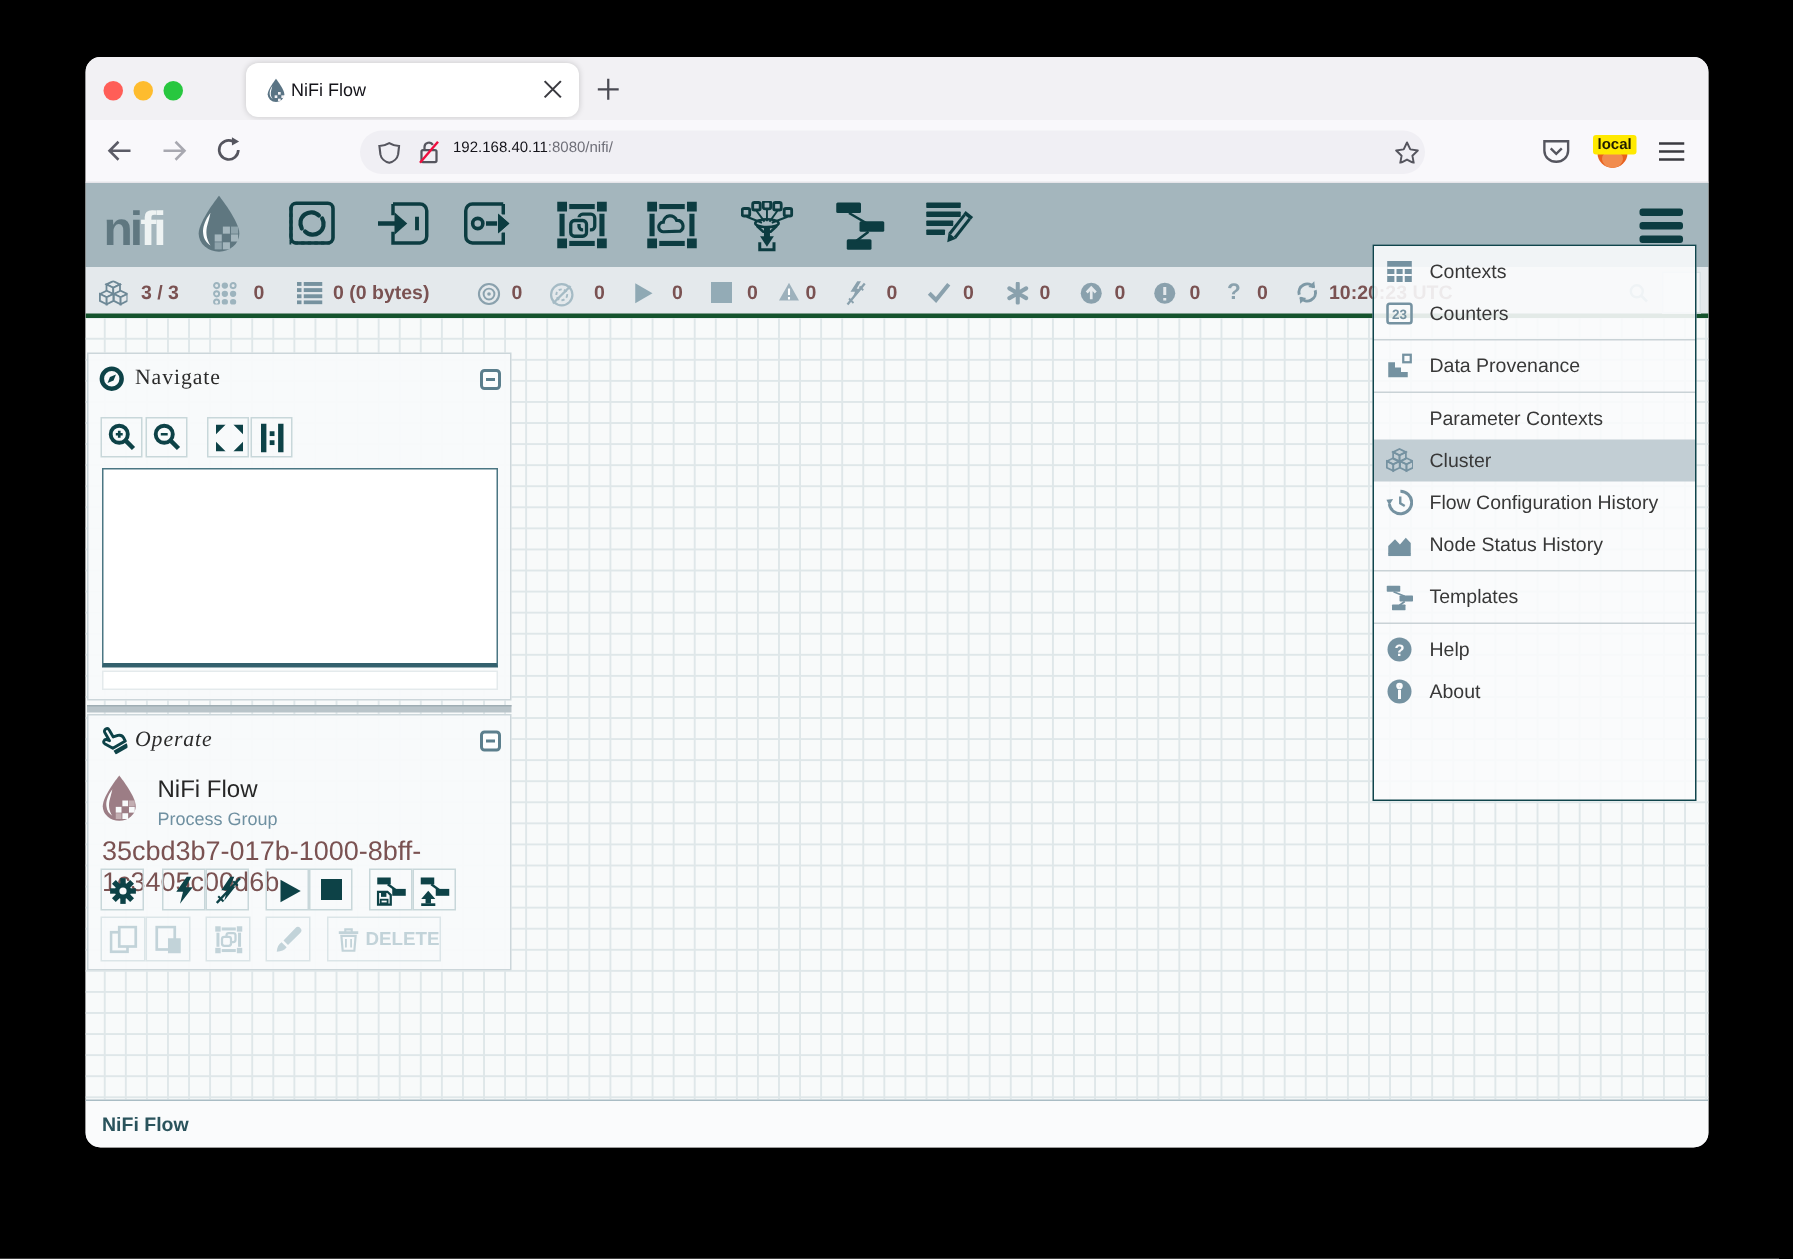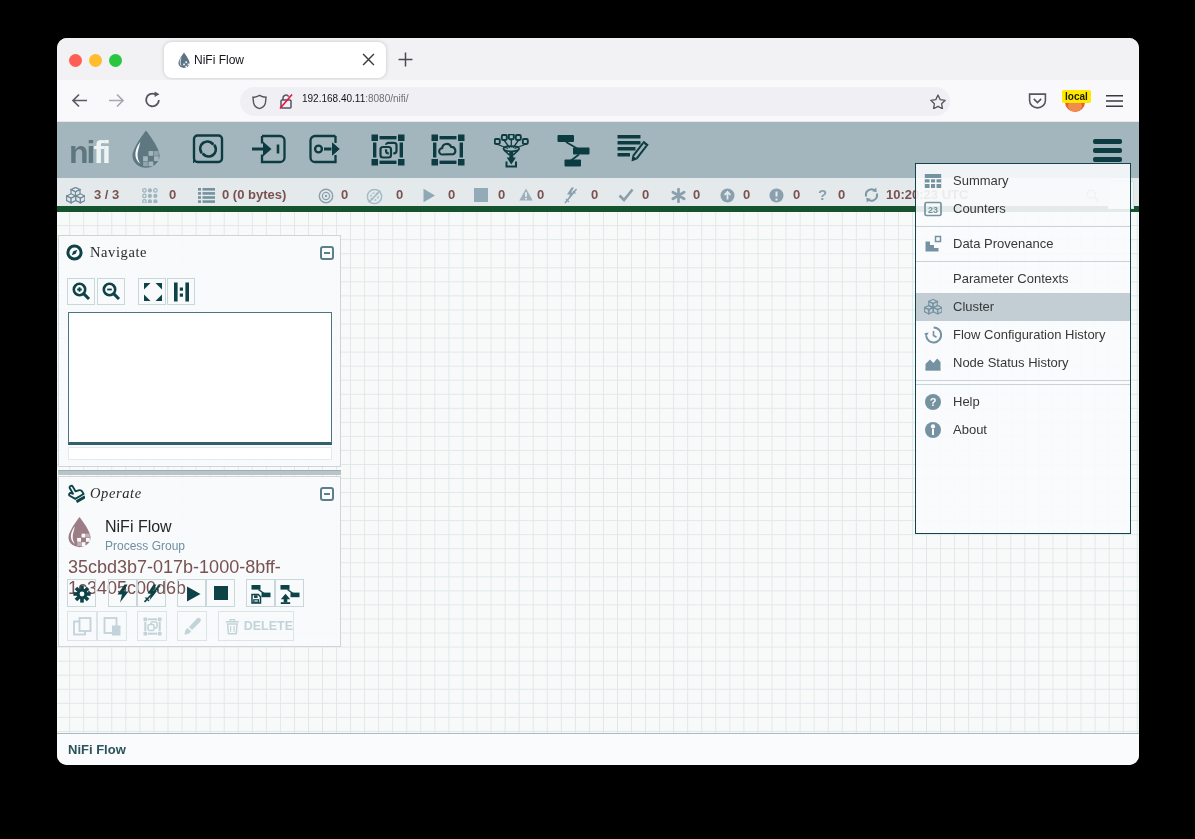--- a/index.html
+++ b/index.html
@@ -12,21 +12,21 @@
 .tabbar{position:absolute;left:0;top:0;width:100%;height:42px;background:#f2f1f4;}
 .tl{position:absolute;top:54px;width:13px;height:13px;border-radius:50%;}
 .navbar{position:absolute;left:0;top:42px;width:100%;height:42px;background:#f9f8fb;border-bottom:1px solid #e6e5ea;}
 .tab{position:absolute;left:107px;top:4px;width:222px;height:36px;background:#fff;border-radius:8px;
   box-shadow:0 0 4px rgba(0,0,0,0.18);font-size:12px;color:#15141a;}
 .urlbar{position:absolute;left:183px;top:7px;width:710px;height:29px;background:#f0eff4;border-radius:15px;
   font-size:10px;color:#15141a;}
 .dim{color:#6f6f78;}
 
 .nfheader{position:absolute;left:0;top:84px;width:100%;height:56px;background:#a4b6bd;}
-.statusbar{position:absolute;left:0;top:140px;width:100%;height:34px;background:#e4e9ec;border-bottom:6px solid #14532d;font-size:13px;}
+.statusbar{position:absolute;left:0;top:140px;width:100%;height:34px;background:#e4e9ec;border-bottom:3px solid #14532d;font-size:13px;}
 .statusbar .v{position:absolute;top:9px;color:#7a5252;font-weight:bold;}
 .canvas{position:absolute;left:0;top:174px;width:100%;height:521px;background:#f8fafa;
   background-image:linear-gradient(to right,#dfe7e9 1px,transparent 1px),linear-gradient(to bottom,#dfe7e9 1px,transparent 1px);
   background-size:14.05px 14.05px;background-position:12.2px 13.2px;}
 .footer{position:absolute;left:0;top:695px;width:100%;height:32px;background:#fafbfc;border-top:1px solid #a9bcc4;
   color:#2a535c;font-weight:bold;font-size:13px;line-height:31px;padding-left:11px;}
 
 .pal{position:absolute;left:1px;width:283px;background:#f8fafbf2;border:1px solid #ccd6da;}
 .pal .hdr{font-family:"Liberation Serif",serif;font-weight:normal;font-size:14.5px;color:#2b2b2b;letter-spacing:0.6px;}
 .colbtn{position:absolute;width:14px;height:14px;border:2px solid #5c7f8d;border-radius:3px;background:#fdfefe;}
@@ -500,21 +500,21 @@
       </div>
   </div>
   <div class="menu">
     <div class="mi">
         <svg class="ic" viewBox="0 0 18 18">
           <rect x="0.8" y="2" width="16.4" height="14" fill="#7592a1"></rect>
           <g stroke="#fafbfc" stroke-width="1.4">
             <path d="M0.8 6.6 H17.2 M0.8 11.3 H17.2 M6.3 6.6 V16 M11.8 6.6 V16"></path>
           </g>
         </svg>
-        <span>Summary</span>
+        <span>Contexts</span>
       </div>
     <div class="mi">
         <svg class="ic" viewBox="0 0 18 18">
           <rect x="1" y="2.5" width="16" height="13" rx="1.5" fill="none" stroke="#7592a1" stroke-width="1.7"></rect>
           <text x="9" y="12.6" text-anchor="middle" font-size="9" font-weight="bold" fill="#7592a1" font-family="Liberation Sans,sans-serif">23</text>
         </svg>
         <span>Counters</span>
       </div>
     <div class="mhr"></div>
     <div class="mi">
@@ -554,20 +554,31 @@
         <span>Flow Configuration History</span>
       </div>
     <div class="mi">
         <svg class="ic" viewBox="0 0 18 18">
           <path d="M1.5 15.5 V10 L6 5.5 9.3 9 13.2 4.5 16.5 8 v7.5 Z" fill="#7592a1"></path>
           <path d="M1.5 15.8 H16.5" stroke="#7592a1" stroke-width="1.8"></path>
         </svg>
         <span>Node Status History</span>
       </div>
     <div class="mhr"></div>
+    <div class="mi">
+        <svg class="ic" viewBox="0 0 18 18">
+          <g fill="#7592a1">
+            <rect x="0.5" y="1.5" width="9" height="4" rx="0.5"></rect>
+            <rect x="9" y="8" width="9" height="4" rx="0.5"></rect>
+            <rect x="4" y="14" width="9" height="4" rx="0.5"></rect>
+          </g>
+          <path d="M5 5.5 L12.5 8.5 M12.5 12 L9 14.5" stroke="#7592a1" stroke-width="1.2"></path>
+        </svg>
+        <span>Templates</span>
+      </div>
     <div class="mhr"></div>
     <div class="mi">
         <svg class="ic" viewBox="0 0 18 18">
           <circle cx="9" cy="9" r="8" fill="#7592a1"></circle>
           <text x="9" y="13" text-anchor="middle" font-size="11" font-weight="bold" fill="#fafbfc" font-family="Liberation Sans,sans-serif">?</text>
         </svg>
         <span>Help</span>
       </div>
     <div class="mi">
         <svg class="ic" viewBox="0 0 18 18">

